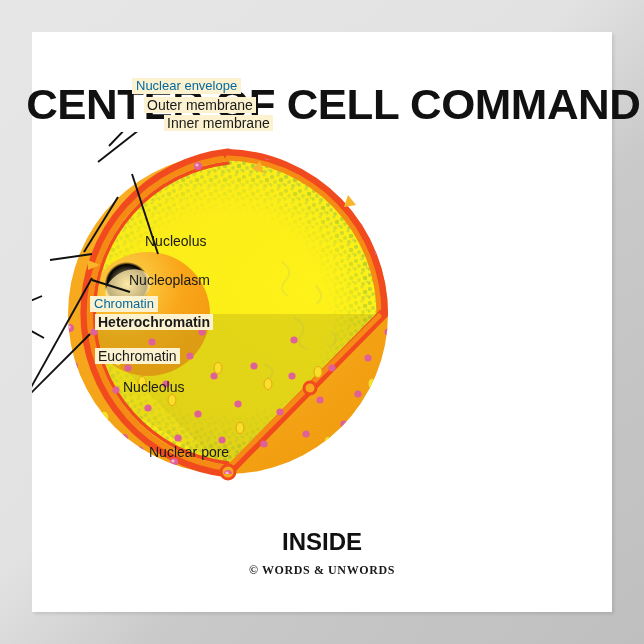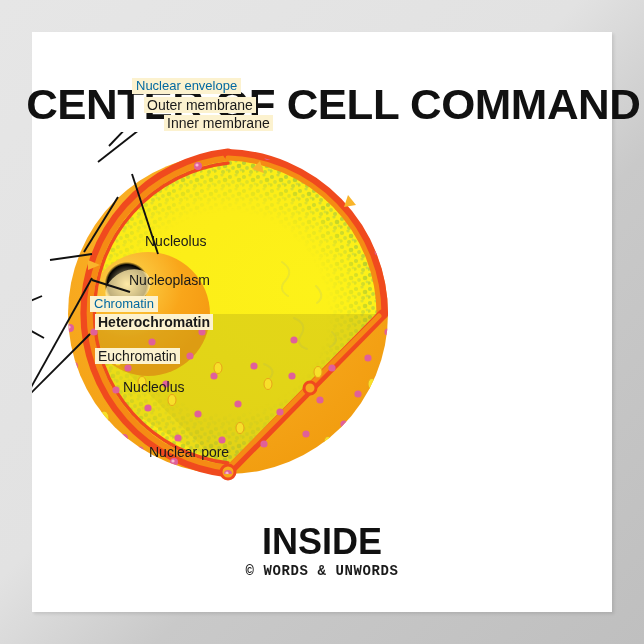--- a/index.html
+++ b/index.html
@@ -31,26 +31,26 @@
     color:#111111;
     transform:scaleX(1.02);
     white-space:nowrap;
   }
   
   #caption{
     position:absolute;left:0;top:490px;width:580px;text-align:center;
   }
   #caption .big{
     font-family:"Liberation Sans","DejaVu Sans",sans-serif;
-    font-weight:bold;font-size:36px;letter-spacing:0px;color:#111111;
+    font-weight:bold;font-size:24px;letter-spacing:0px;color:#111111;
     line-height:40px;
   }
   #caption .small{
-    font-family:Liberation Mono, monospace;
-    font-weight:bold;font-size:14px;letter-spacing:0.6px;color:#1a1a1a;
+    font-family:Liberation Serif, serif;
+    font-weight:bold;font-size:12px;letter-spacing:0.6px;color:#1a1a1a;
     margin-top:1px;
   }
   
   #stage{
     position:absolute;left:0px;top:100px;width:580px;height:390px;
   }
   #svgdiag{display:block;}
   
   .lbl{
     position:absolute;

